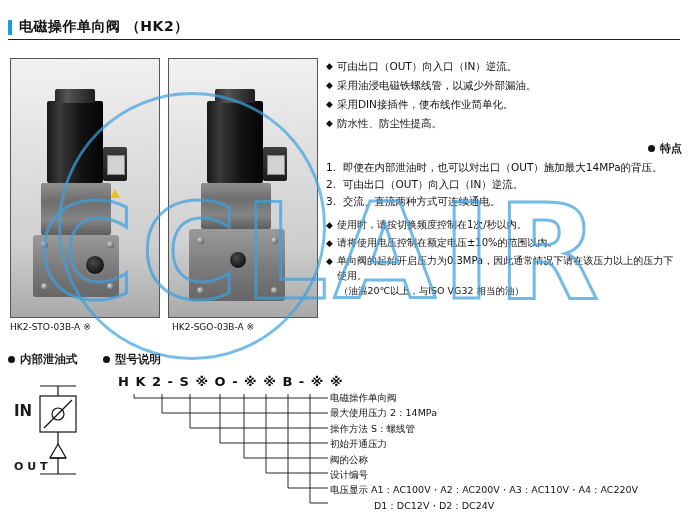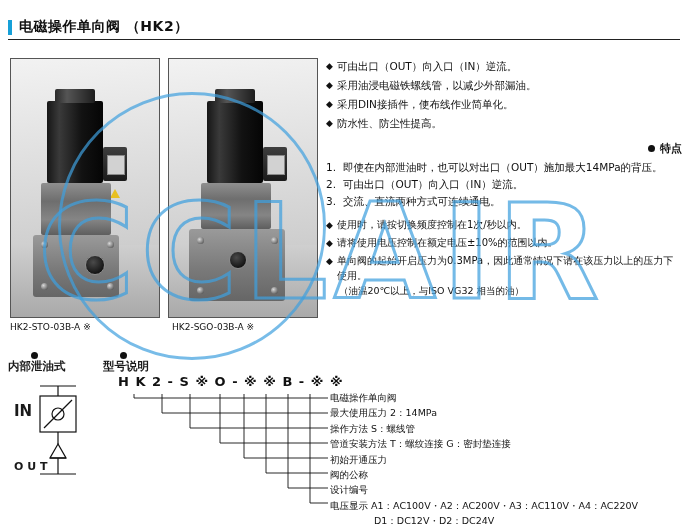--- a/index.html
+++ b/index.html
@@ -188,21 +188,20 @@
     padding-left: 13px;
   }
 
   
   .sub-head {
     position: absolute;
     display: flex;
     align-items: center;
     font-size: 11.5px;
     font-weight: bold;
-    flex-direction: column;
   }
   .sh-1 { left: 8px; top: 352px; }
   .sh-2 { left: 103px; top: 352px; }
 
   
   .sym-wrap {
     position: absolute;
     left: 14px;
     top: 382px;
     width: 78px;
@@ -430,21 +429,20 @@
       <line x1="178" y1="102" x2="218" y2="102"></line>
       <line x1="200" y1="8" x2="200" y2="117"></line>
       <line x1="200" y1="117" x2="218" y2="117"></line>
     </g>
   </svg>
 
   <div class="legend">
     <div>电磁操作单向阀</div>
     <div>最大使用压力 2：14MPa</div>
     <div>操作方法 S：螺线管</div>
-    <div>管道安装方法 T：螺纹连接  G：密封垫连接</div>
     <div>初始开通压力</div>
     <div>阀的公称</div>
     <div>设计编号</div>
     <div>电压显示 A1：AC100V・A2：AC200V・A3：AC110V・A4：AC220V</div>
     <div style="padding-left:44px">D1：DC12V・D2：DC24V</div>
   </div>
 
   <div class="watermark">
     <div class="wm-circle"></div>
     <div class="wm-text">CCLAIR</div>

